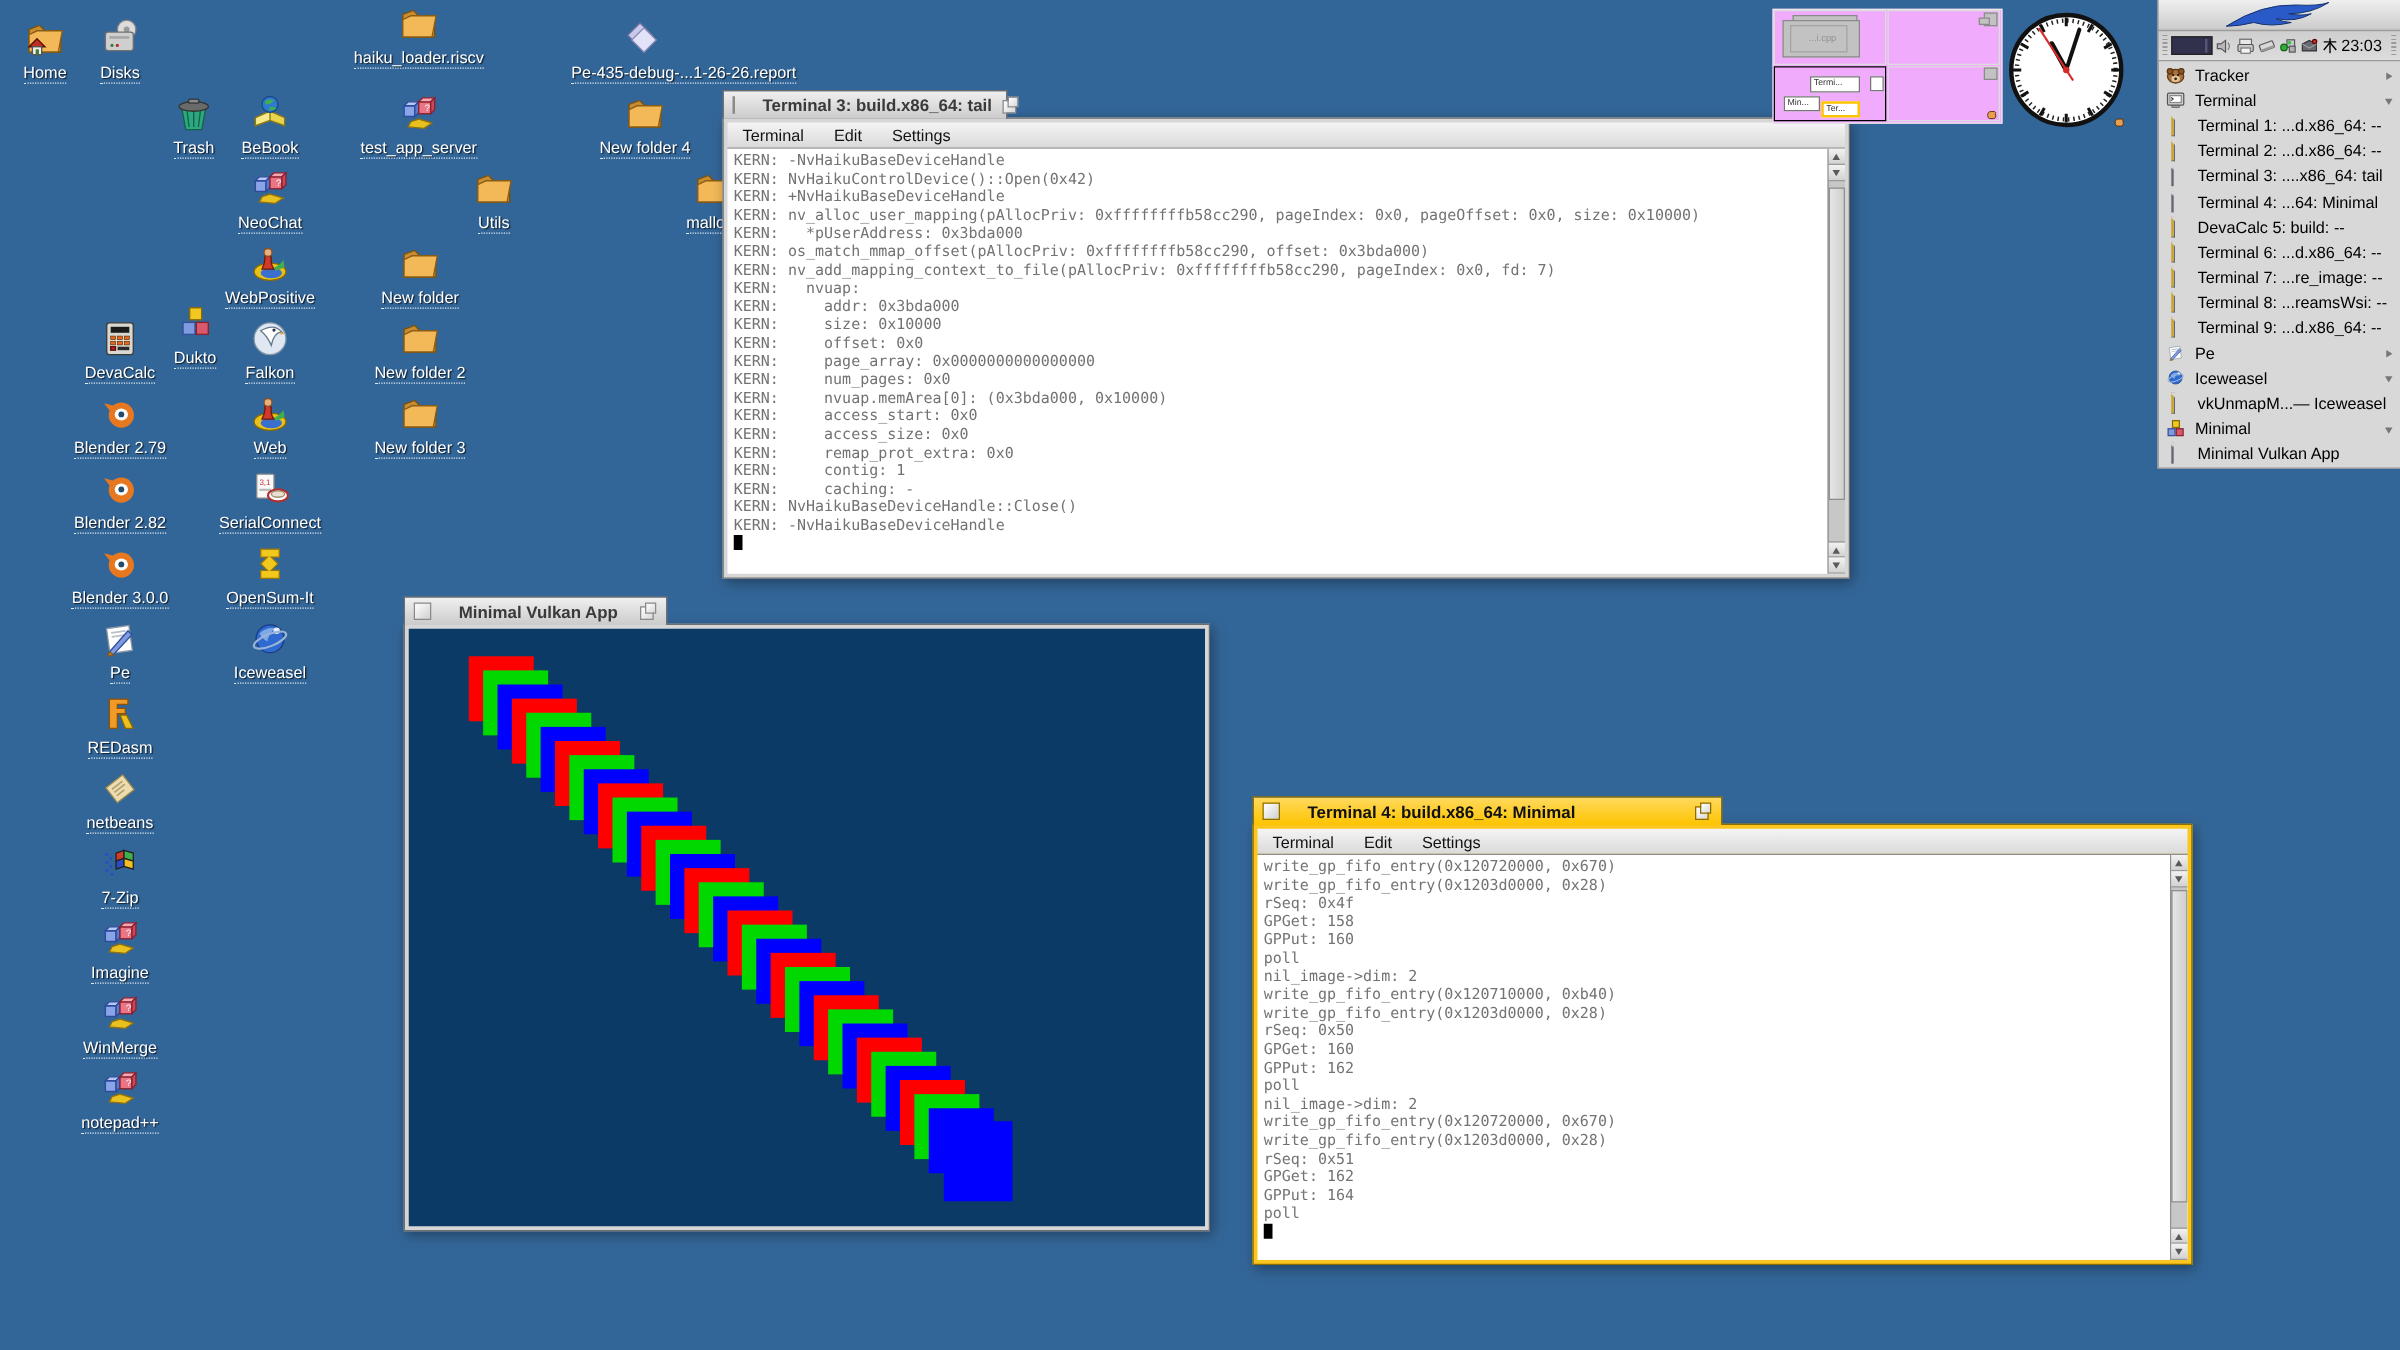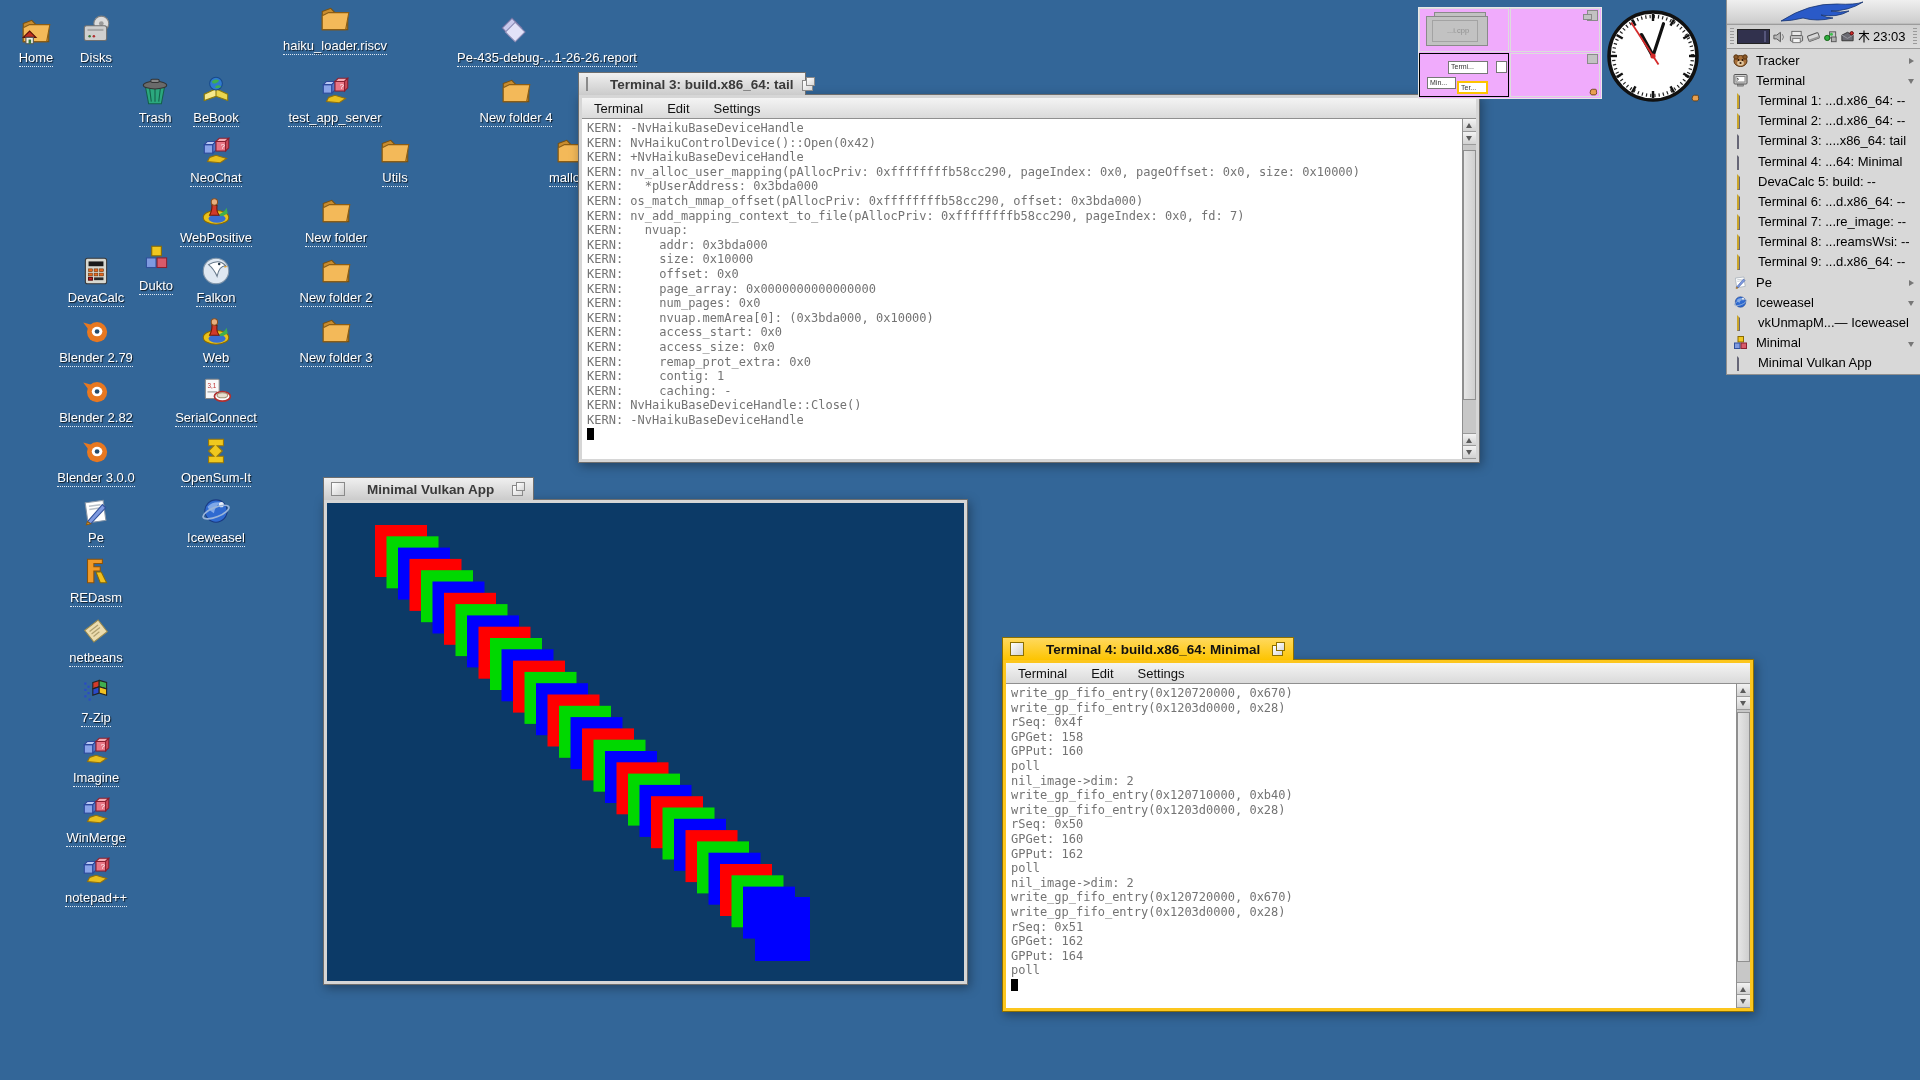--- a/index.html
+++ b/index.html
@@ -585,21 +585,21 @@
             <i class="up"></i>
           </span>
         <span class="btn" style="bottom:0;">
             <i class="dn"></i>
           </span>
       </div>
     </div>
   </div>
 </div>
 
-<div class="tab active" style="left:1002px;top:637px;width:292px;z-index:6;">
+<div class="tab active" style="left:1002px;top:637px;width:376px;z-index:6;">
   <span class="closebox"></span>
   <span class="title">Terminal 4: build.x86_64: Minimal</span>
   <span class="zoombox"></span>
 </div>
 <div class="win active" style="left:1002px;top:659px;width:752px;height:353px;z-index:5;">
   <div class="win-inner">
     <div class="menubar" id="t4-menu">
         <span class="menuitem">Terminal</span>
         <span class="menuitem">Edit</span>
         <span class="menuitem">Settings</span>

